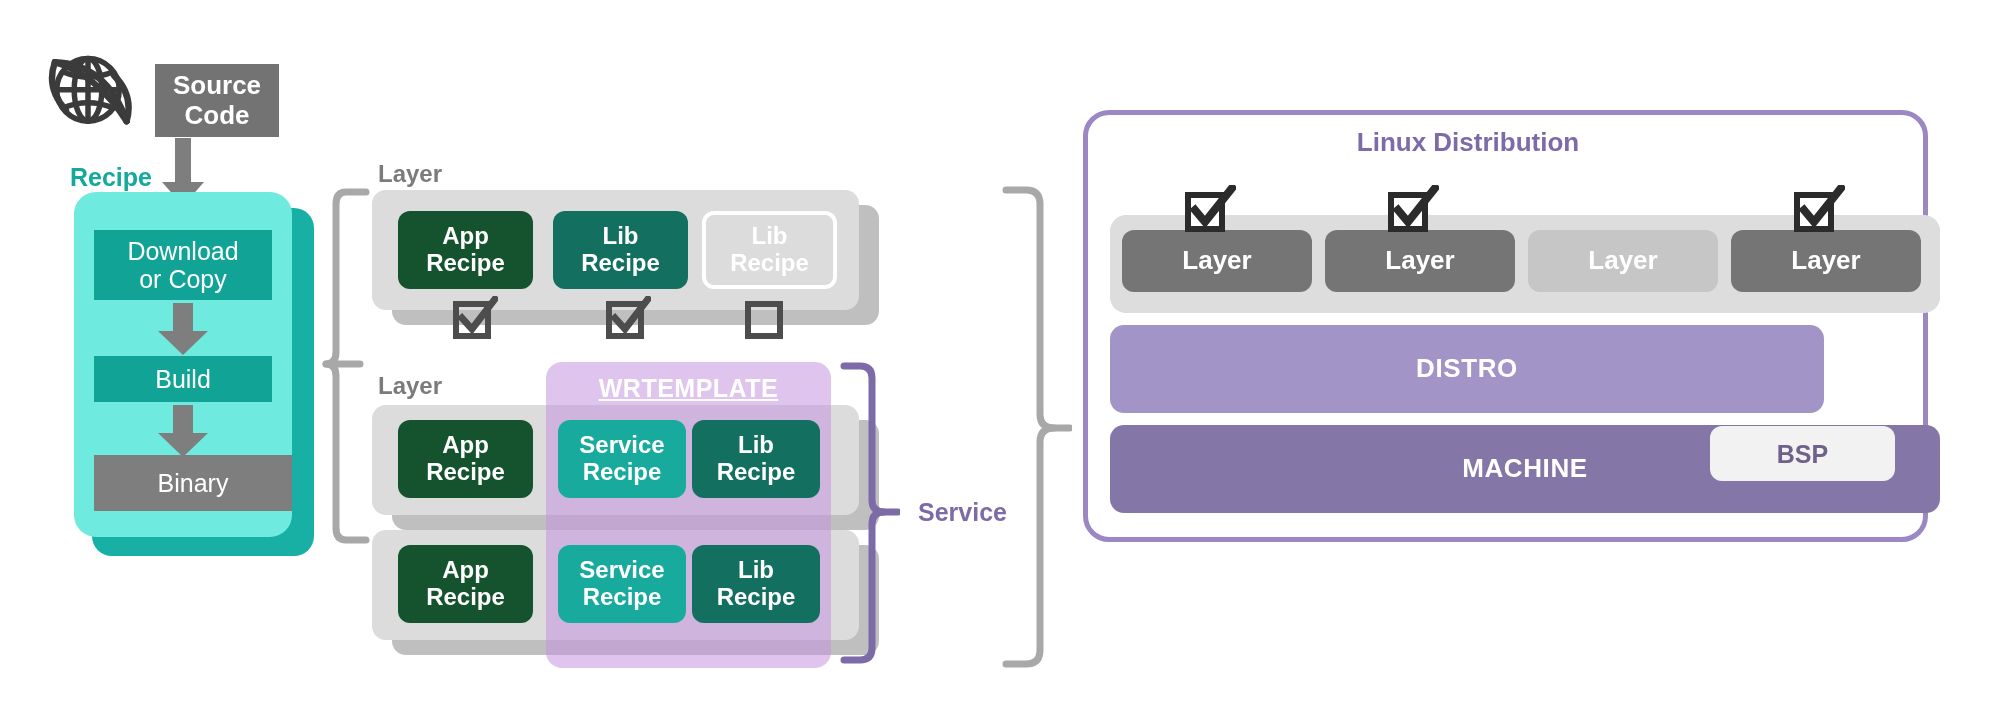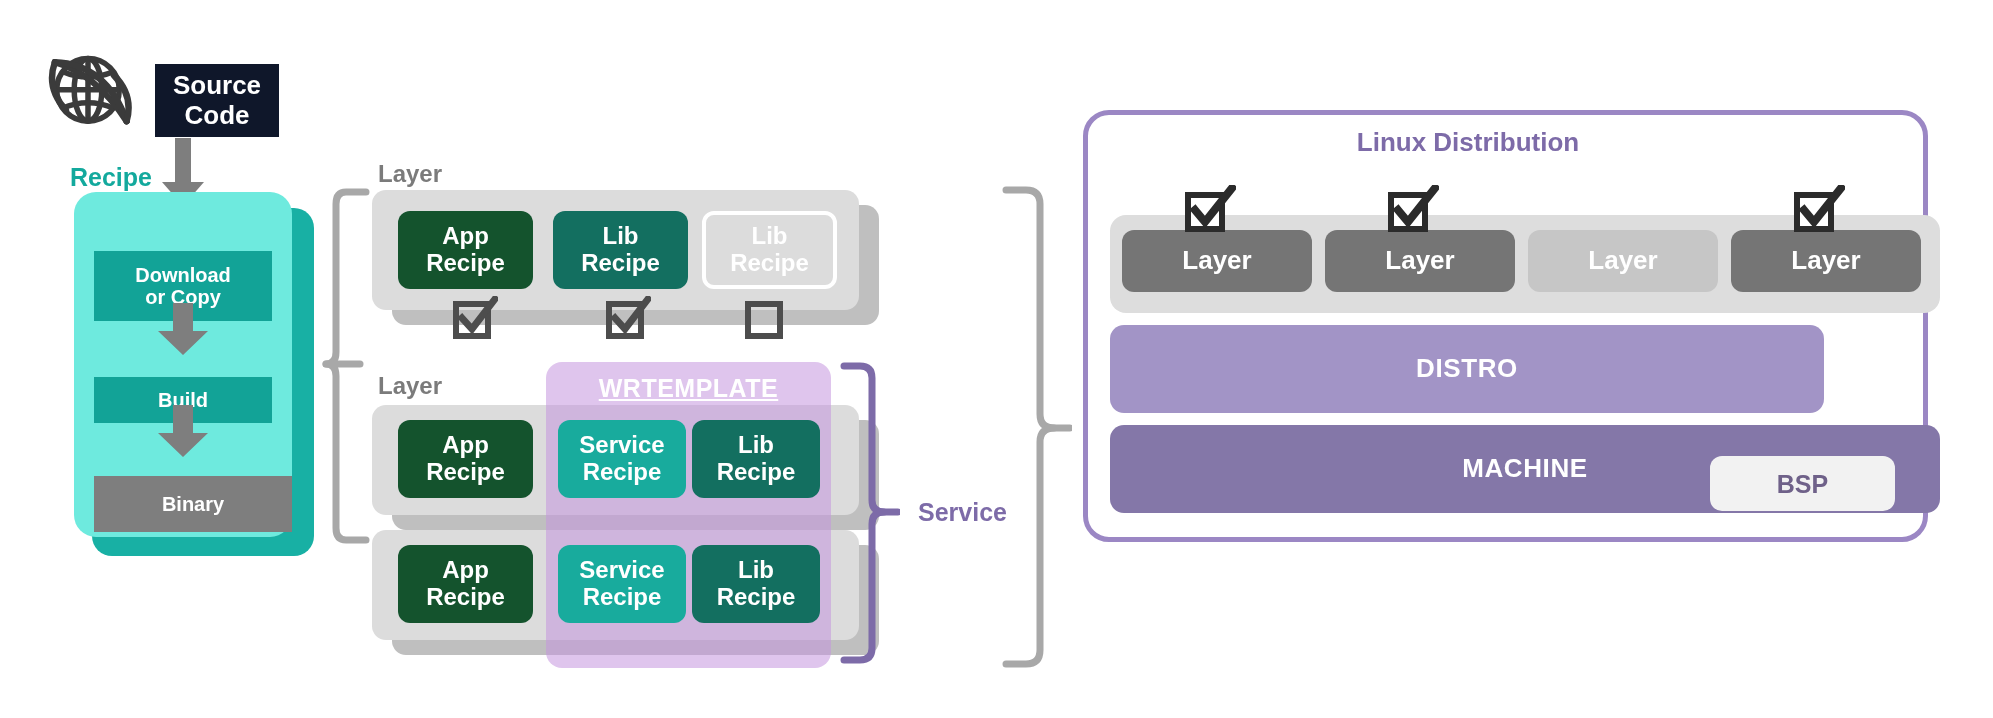--- a/index.html
+++ b/index.html
@@ -7,28 +7,28 @@
     font-family:"Liberation Sans", sans-serif;
     width:1993px;height:718px;position:relative;overflow:hidden;
   }
   .stage{position:absolute;left:0;top:0;width:1993px;height:718px;}
   .abs{position:absolute;box-sizing:border-box;}
 
   
   .ctr{display:flex;align-items:center;justify-content:center;text-align:center;line-height:1.12;}
 
   
-  .src-box{background:#0f172a;color:#ffffff;font-weight:bold;font-size:26px;}
+  .src-box{background:#737373;color:#ffffff;font-weight:bold;font-size:26px;}
   .globe svg{display:block;}
 
   
   .recipe-label{color:#13a99d;font-weight:bold;font-size:25px;}
   .recipe-shadow{background:#18b0a4;border-radius:20px;}
   .recipe-card{background:#6eeade;border-radius:22px;}
-  .recipe-step{background:#12a397;color:#fff;font-weight:bold;font-size:20px;margin-top:21px;}
+  .recipe-step{background:#12a397;color:#fff;font-weight:normal;font-size:25px;}
   .recipe-step.gray{background:#7e7e7e;}
 
   
   .layer-label{color:#7b7b7b;font-weight:bold;font-size:24px;}
   .layer-band{background:#dcdcdc;border-radius:14px;}
   .layer-band.shadow{background:#bfbfbf;border-radius:14px;}
   .chip{border-radius:12px;color:#ffffff;font-weight:bold;font-size:24px;}
   .chip.app{background:#14532d;}
   .chip.svc{background:#18ab9d;}
   .chip.lib{background:#136f60;}
@@ -244,17 +244,17 @@
     </svg>
   </div>
 
   <div class="abs bar-distro ctr" style="left:1110px;top:325px;width:714px;height:88px;">
     <span>DISTRO</span>
   </div>
 
   <div class="abs bar-machine ctr" style="left:1110px;top:425px;width:830px;height:88px;">
     <span>MACHINE</span>
   </div>
-  <div class="abs bsp ctr" style="left:1710px;top:456px;width:185px;height:55px;">
+  <div class="abs bsp ctr" style="left:1710px;top:426px;width:185px;height:55px;">
     <span>BSP</span>
   </div>
 
 </div>
 
 </body></html>

